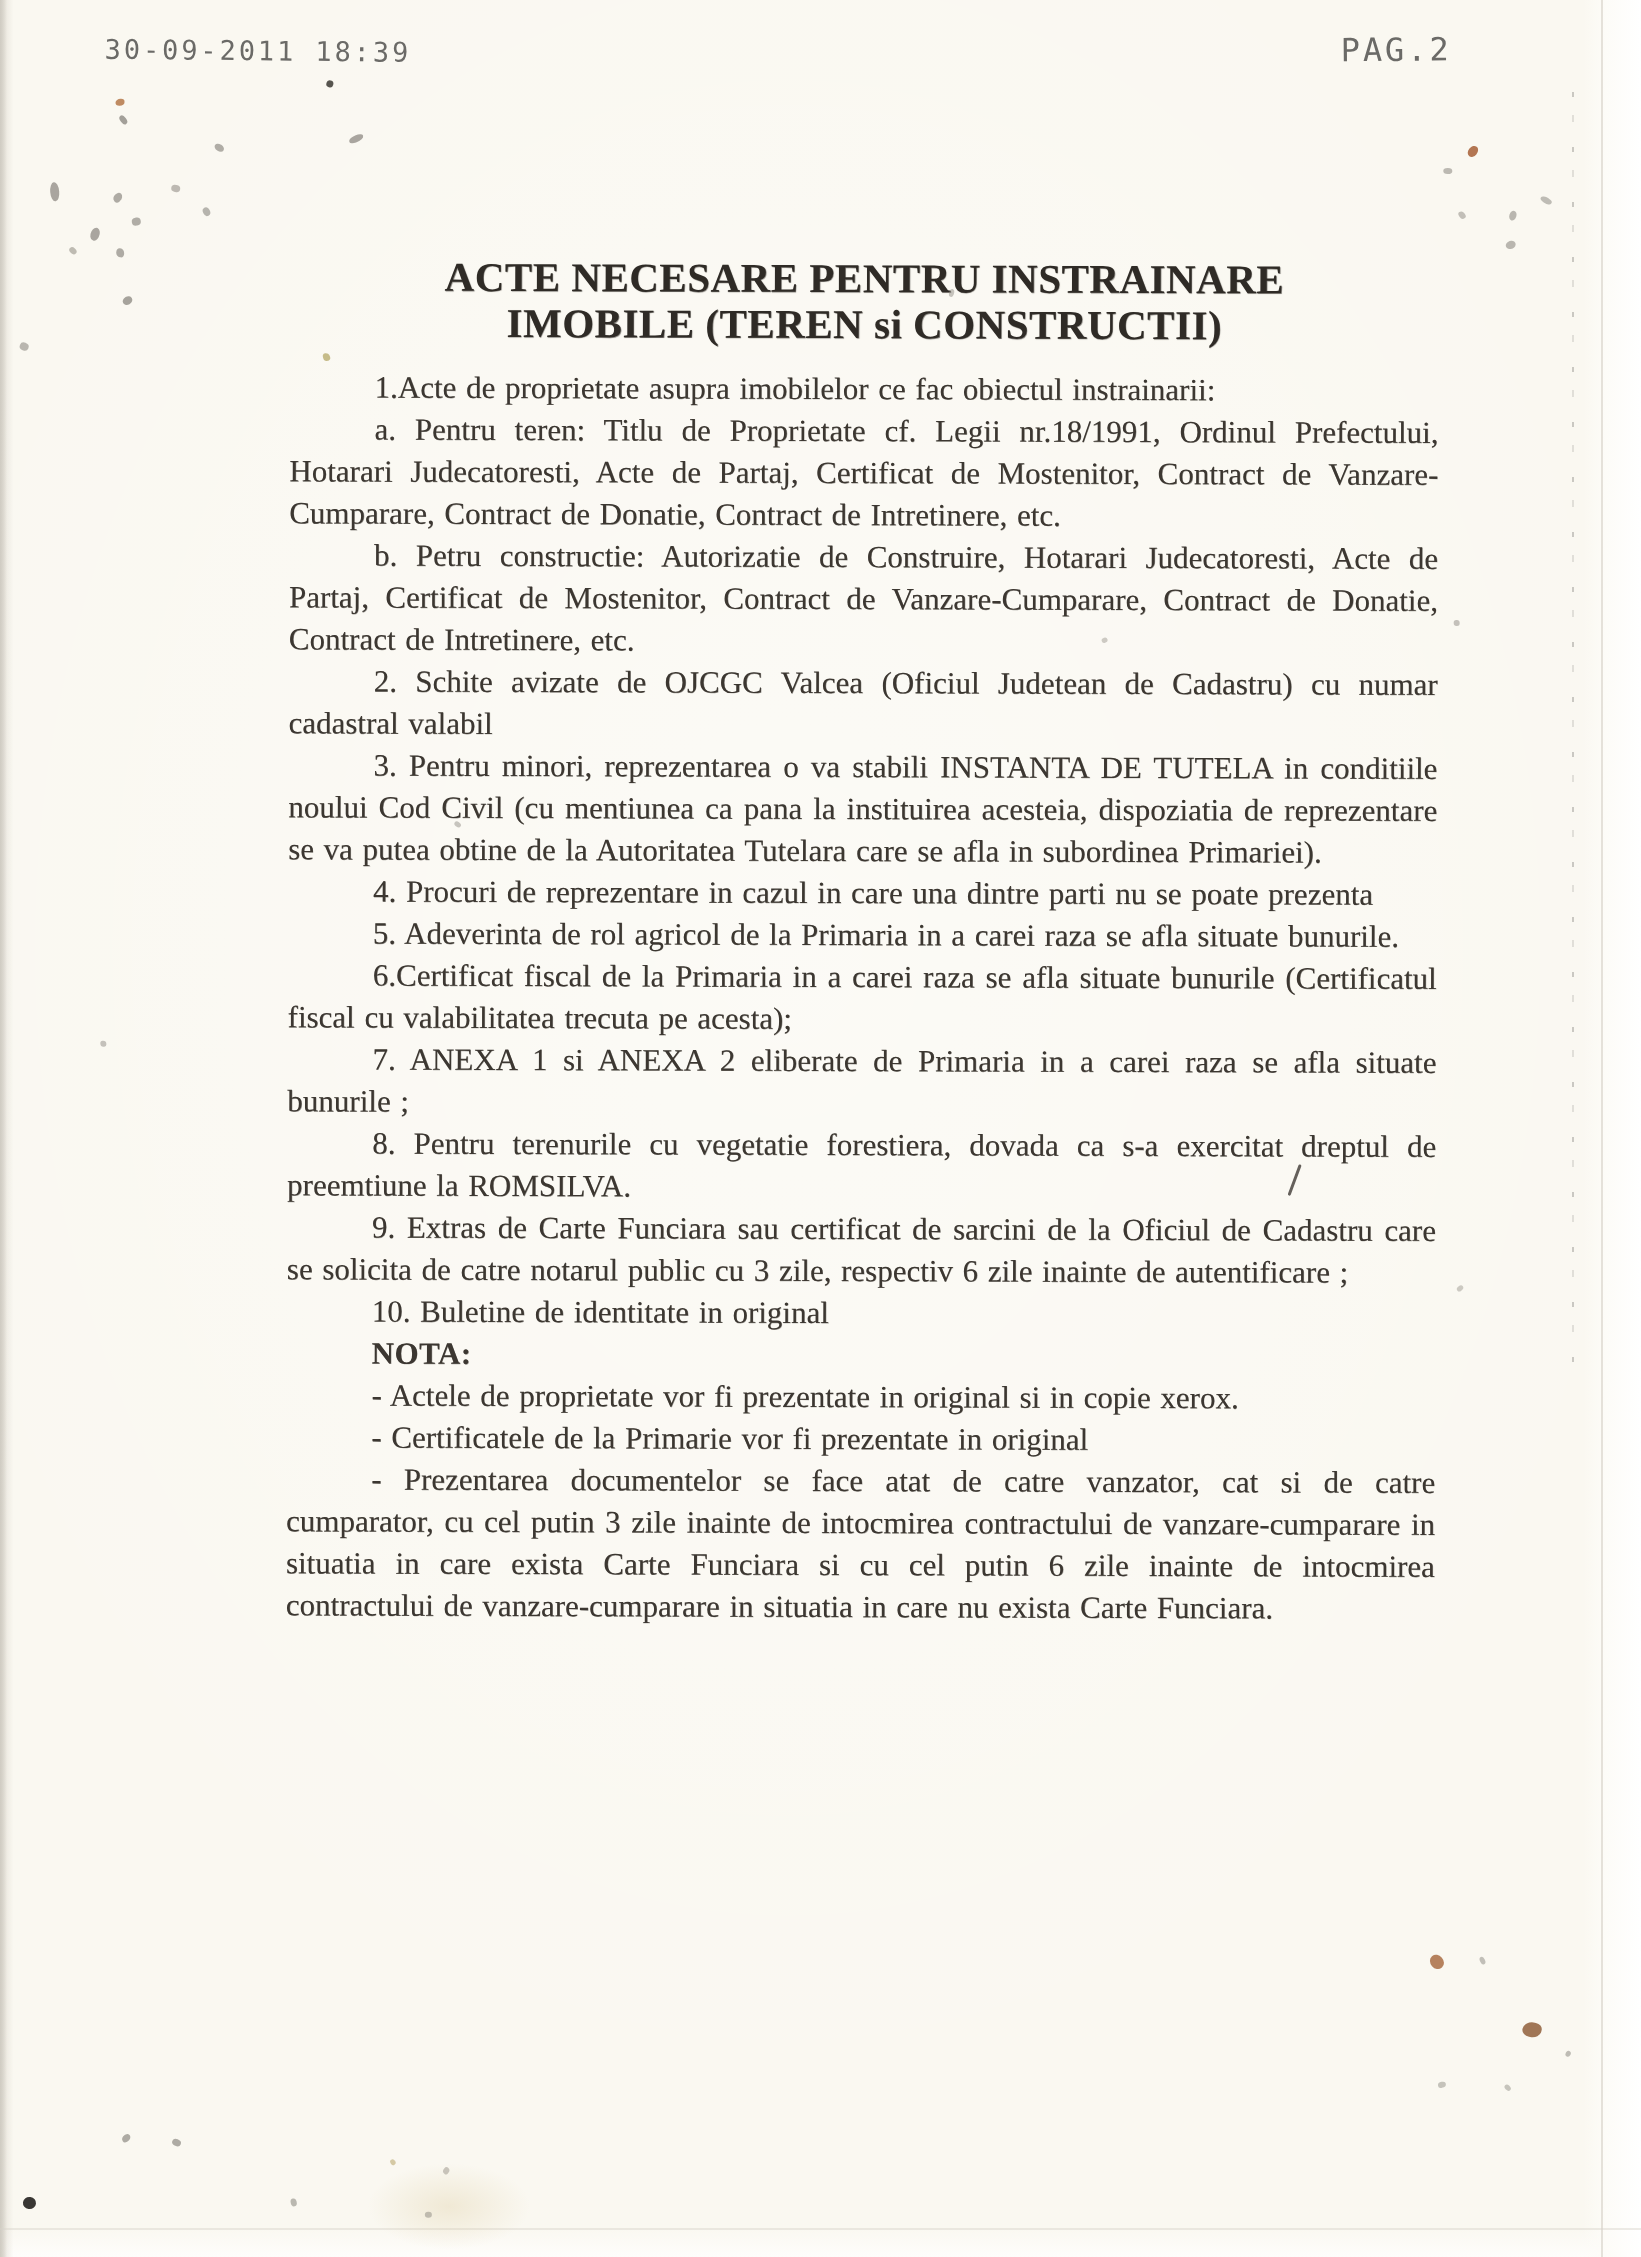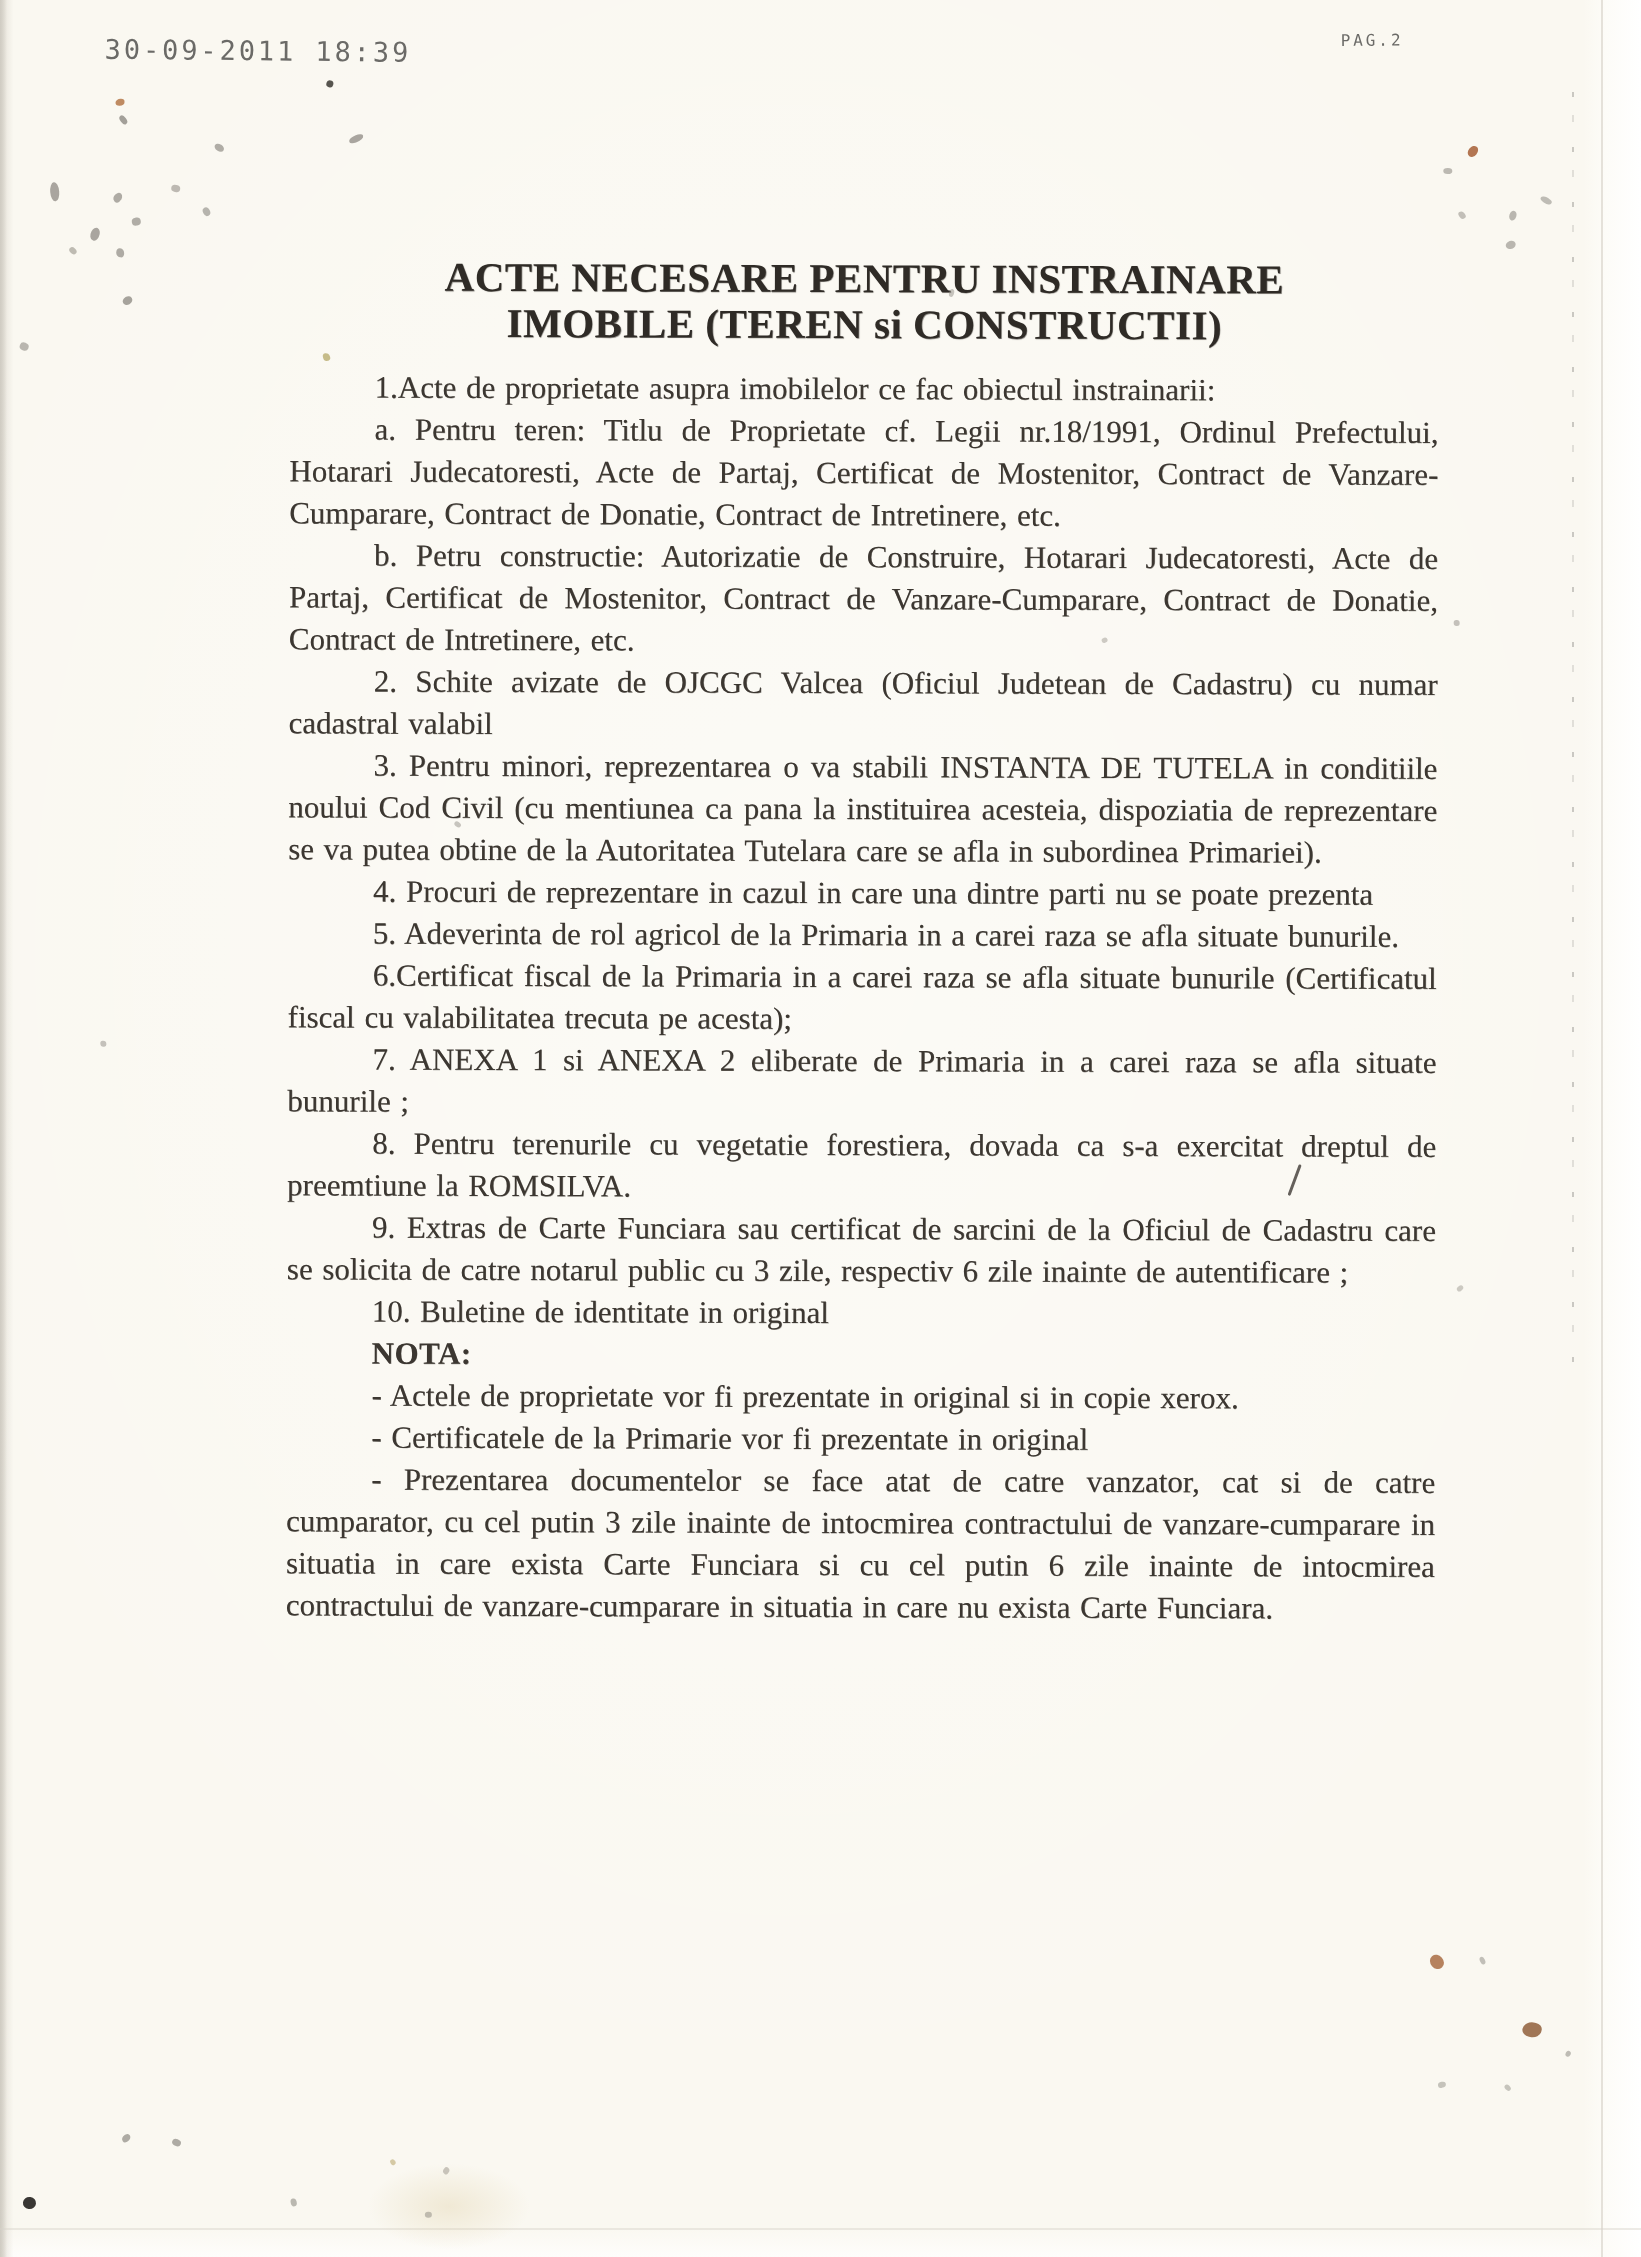--- a/index.html
+++ b/index.html
@@ -20,21 +20,21 @@
   .tilt{position:absolute;inset:0;transform:rotate(0.18deg);transform-origin:50% 40%;}
   .fax-stamp{
     position:absolute;
     font-family:"DejaVu Sans Mono", monospace;
     font-size:27px;
     color:var(--fax-ink,#5f5e5c);
     letter-spacing:2.9px;
     opacity:.92;
   }
   .fax-time{left:102px;top:37px;transform:rotate(0.4deg);}
-  .fax-page{left:1338px;top:29px;font-size:16px;transform:rotate(-0.6deg);}
+  .fax-page{left:1338px;top:29px;font-size:32px;transform:rotate(-0.6deg);}
   .doc{
     position:absolute;left:288px;top:255px;width:1149px;
   }
   .doc-title{
     margin:0 0 21px 0;
     text-align:center;
     font-size:41px;line-height:46px;
     font-weight:bold;
     color:var(--title-ink,#2f2b26);
     letter-spacing:0.5px;

